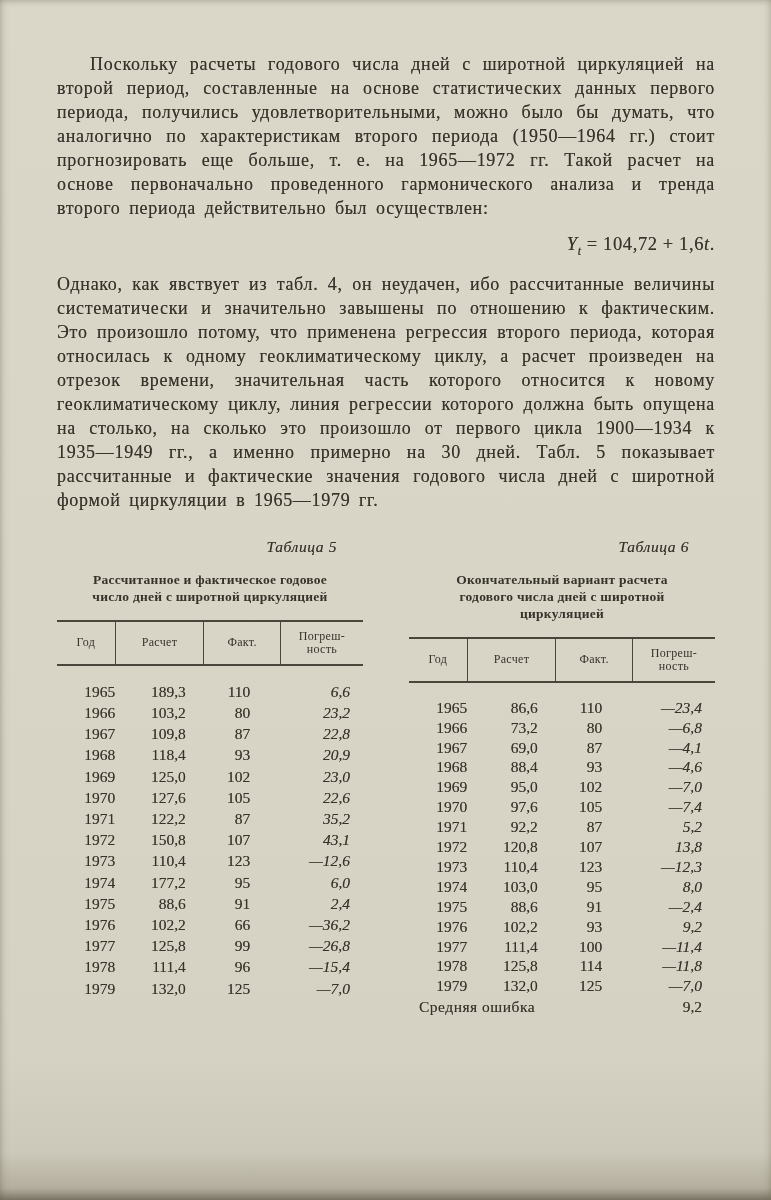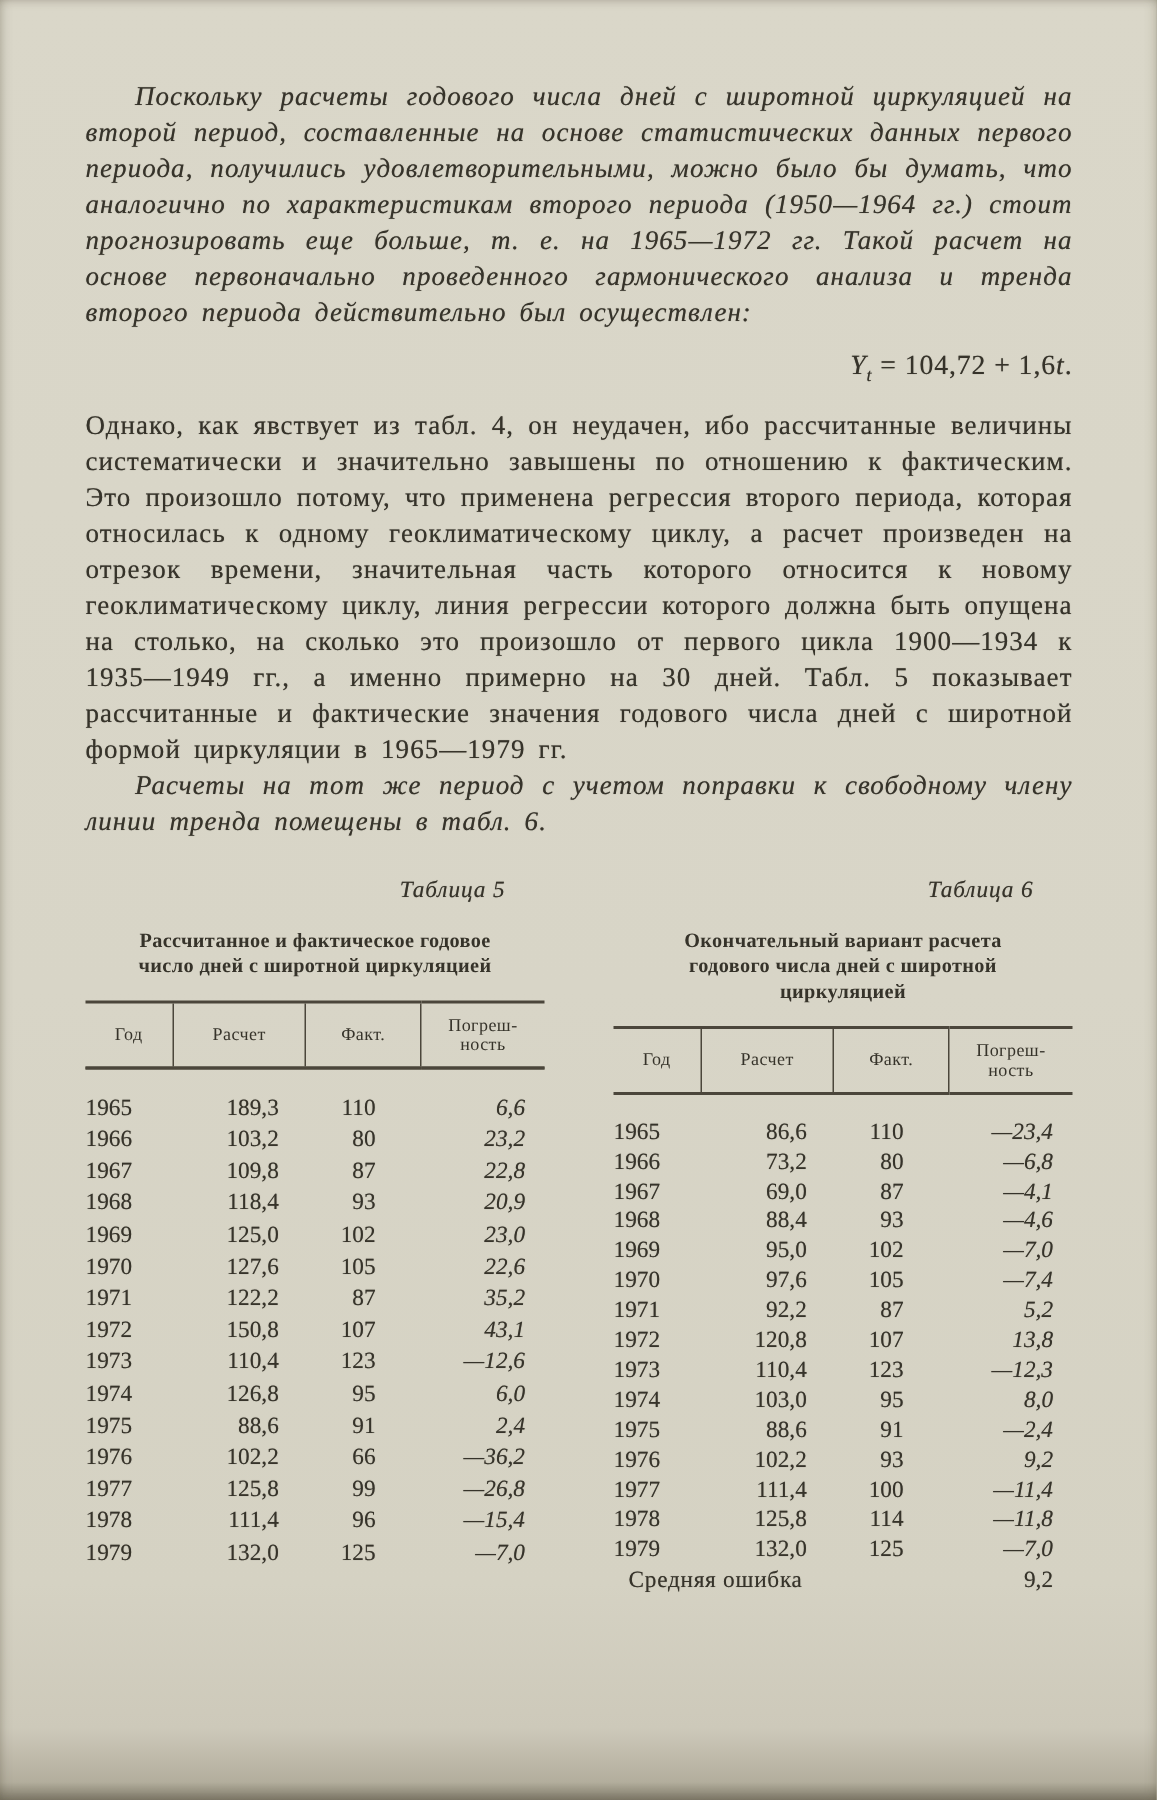--- a/index.html
+++ b/index.html
@@ -42,21 +42,21 @@
   }
   p.par {
     margin: 0;
     font-size: 18px;
     line-height: 24px;
     text-align: justify;
     letter-spacing: 0.7px;
     word-spacing: 3.5px;
     text-shadow: 0 0 0.5px rgba(54, 51, 42, 0.65);
   }
-  p.par.indent { text-indent: 33px; font-style: italic; }
+  p.par.indent { text-indent: 33px; }
   .formula-line {
     margin: 14px 0 13px;
     text-align: right;
     font-size: 18.5px;
     letter-spacing: 0.6px;
     text-shadow: 0 0 0.5px rgba(54, 51, 42, 0.65);
   }
   .formula-line i { font-style: italic; }
   .formula-line sub {
     font-size: 12px;
@@ -105,42 +105,41 @@
   }
   thead th + th { border-left: 1px solid #4b463b; }
   tbody td, tfoot td {
     font-size: 15.5px;
     line-height: 21.2px;
     padding: 0;
     text-shadow: 0 0 0.5px rgba(54, 51, 42, 0.55);
   }
   table.tight tbody td { line-height: 19.9px; }
   tbody tr:first-child td { padding-top: 15px; }
-  tbody td:nth-child(1) { text-align: left; }
+  tbody td:nth-child(1) { text-align: right; }
   tbody td:nth-child(2) { text-align: right; padding-right: 18px; }
   tbody td:nth-child(3) { text-align: right; padding-right: 30px; }
   tbody td:nth-child(4) { text-align: right; padding-right: 13px; font-style: italic; }
   tfoot td:first-child { text-align: left; padding-left: 10px; letter-spacing: 0.5px; }
   tfoot td:last-child  { text-align: right; padding-right: 13px; }
 </style>
 </head>
 <body>
 
 <div class="page">
   <div class="content">
 
     <p class="par indent">Поскольку расчеты годового числа дней с широтной циркуляцией на второй период, составленные на основе статистических данных первого периода, получились удовлетворительными, можно было бы думать, что аналогично по характеристикам второго периода (1950—1964 гг.) стоит прогнозировать еще больше, т. е. на 1965—1972 гг. Такой расчет на основе первоначально проведенного гармонического анализа и тренда второго периода действительно был осуществлен:</p>
 
     <div class="formula-line">
       <i><span>Y</span><sub>t</sub></i><span> = 104,72 + 1,6</span><i>t</i><span>.</span>
     </div>
 
     <p class="par">Однако, как явствует из табл. 4, он неудачен, ибо рассчитанные величины систематически и значительно завышены по отношению к фактическим. Это произошло потому, что применена регрессия второго периода, которая относилась к одному геоклиматическому циклу, а расчет произведен на отрезок времени, значительная часть которого относится к новому геоклиматическому циклу, линия регрессии которого должна быть опущена на столько, на сколько это произошло от первого цикла 1900—1934 к 1935—1949 гг., а именно примерно на 30 дней. Табл. 5 показывает рассчитанные и фактические значения годового числа дней с широтной формой циркуляции в 1965—1979 гг.</p>
 
-    <p class="par indent">Расчеты на тот же период с учетом поправки к свободному члену линии тренда помещены в табл. 6.</p>
 
     <div class="tables">
 
       <div class="tbl-block">
         <div class="tbl-caption">Таблица 5</div>
         <div class="tbl-title">Рассчитанное и фактическое годовое число дней с широтной циркуляцией</div>
         <table>
           <colgroup>
             <col style="width:19%">
               <col style="width:29%">
@@ -206,21 +205,21 @@
                 <td>43,1</td>
               </tr>
               <tr>
                 <td>1973</td>
                 <td>110,4</td>
                 <td>123</td>
                 <td>—12,6</td>
               </tr>
               <tr>
                 <td>1974</td>
-                <td>126,8</td>
+                <td>177,2</td>
                 <td>95</td>
                 <td>6,0</td>
               </tr>
               <tr>
                 <td>1975</td>
                 <td>88,6</td>
                 <td>91</td>
                 <td>2,4</td>
               </tr>
               <tr>

